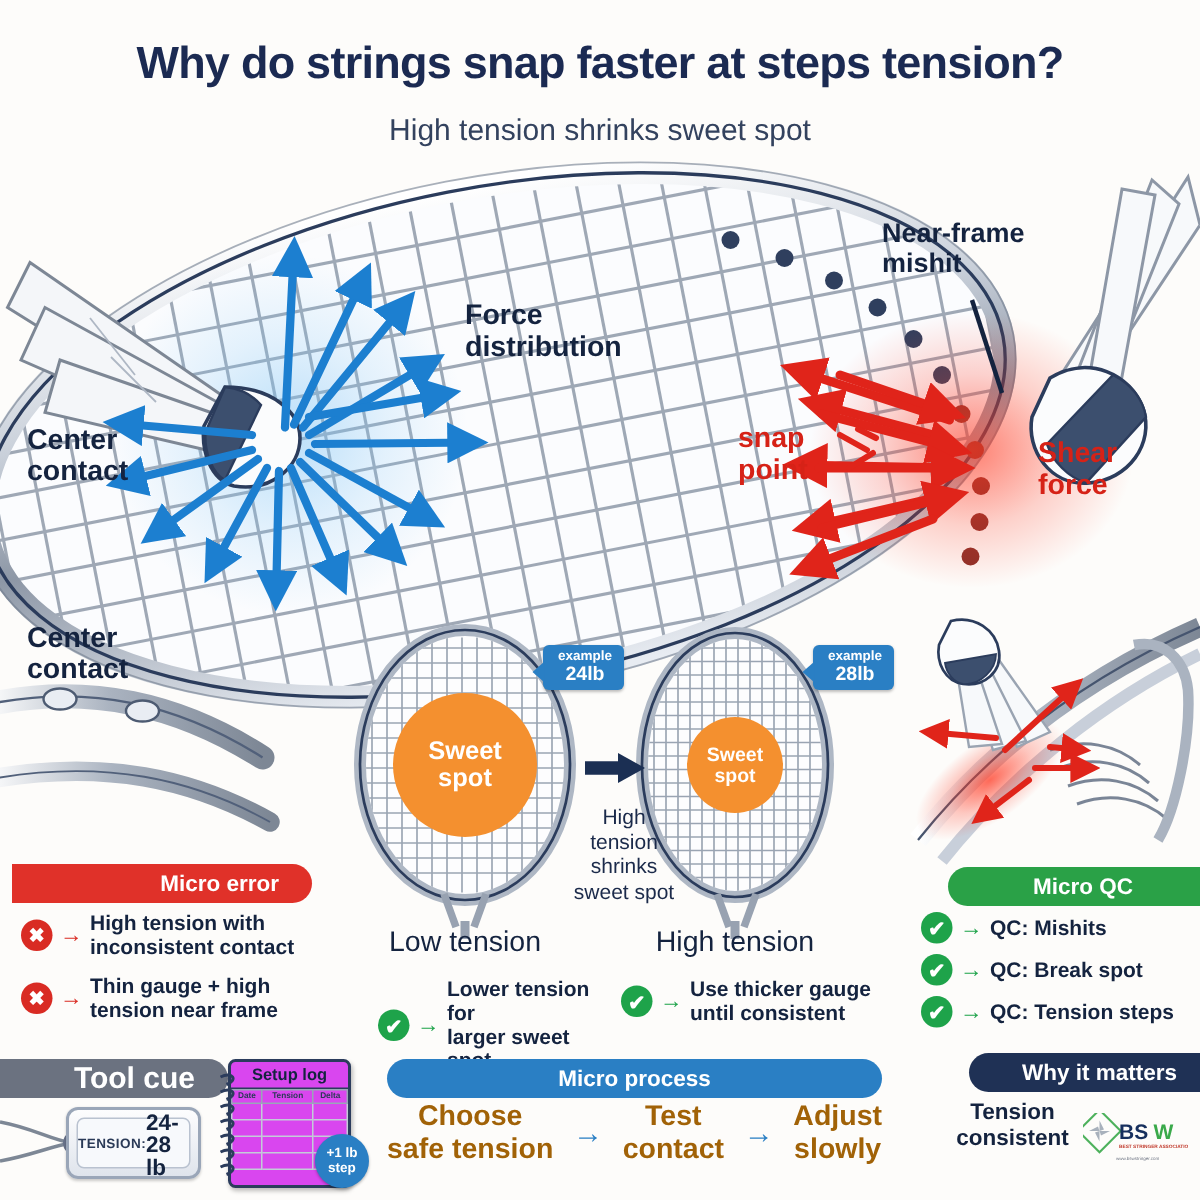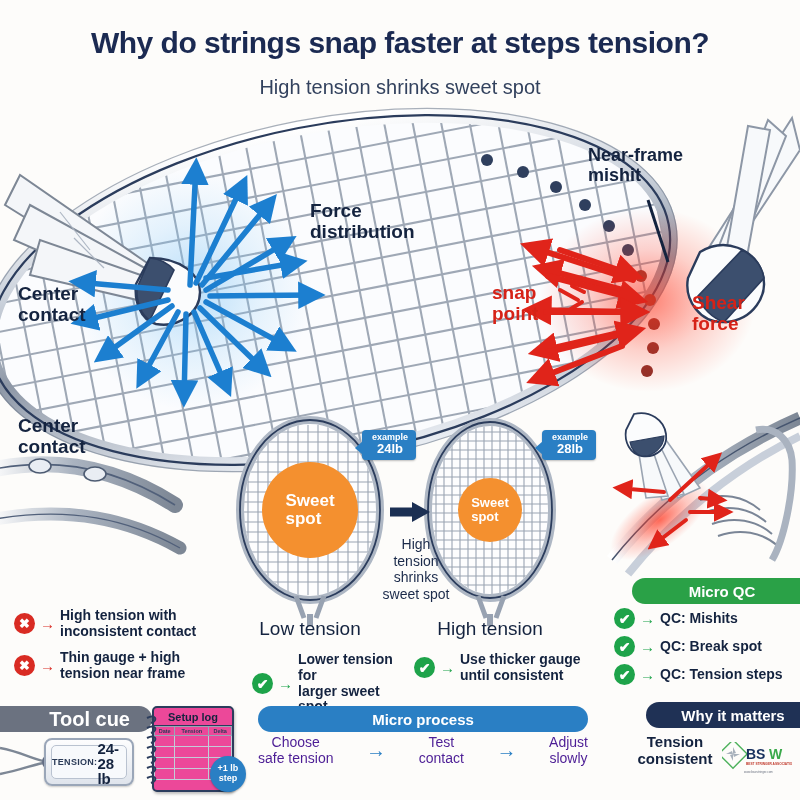--- a/index.html
+++ b/index.html
@@ -42,21 +42,21 @@
   }
   .badge .b1{font-size:9px;display:block;font-weight:bold;}
   .badge .b2{font-size:13px;display:block;font-weight:bold;}
   .badge:before{
     content:"";position:absolute;left:-7px;top:11px;
     border-top:7px solid transparent;border-bottom:7px solid transparent;
     border-right:8px solid #2a7fc4;
   }
   .sweet{
     position:absolute;border-radius:50%;background:#f4902f;
-    color:#fff;font-weight:bold;display:flex;
+    color:#fff;font-weight:bold;text-align:center;display:flex;
     align-items:center;justify-content:center;line-height:1.05;
   }
   .cap{position:absolute;font-size:19px;font-weight:normal;color:#14233f;text-align:center;}
   .shrink-note{
     position:absolute;left:380px;top:536px;width:72px;text-align:center;
     font-size:14px;color:#1b2a4a;line-height:1.18;
   }
 
   
   .pill{
@@ -92,41 +92,41 @@
     position:absolute;inset:5px;border:1px solid #b9c2d0;border-radius:5px;
     background:#f7f9fc;display:flex;flex-direction:row;
     align-items:center;justify-content:center;line-height:1;
   }
   .tag .t1{font-size:9px;font-weight:bold;color:#2a3a57;letter-spacing:.3px;}
   .tag .t2{font-size:15px;font-weight:bold;color:#14233f;margin-top:2px;}
 
   
   .log{
     position:absolute;left:152px;top:706px;width:78px;height:82px;
-    background:#ec4899;border:2px solid #2b3c5c;border-radius:5px;
+    background:#d946ef;border:2px solid #2b3c5c;border-radius:5px;
     box-shadow:1px 2px 3px rgba(0,0,0,.25);
   }
   .log .lt{
     text-align:center;font-size:11px;font-weight:bold;color:#14233f;
     padding-top:3px;border-bottom:1px solid #2b3c5c;padding-bottom:2px;
   }
   .log table{width:100%;border-collapse:collapse;}
   .log th{font-size:5.5px;font-weight:bold;color:#2a3a57;border:1px solid #9aa6b8;padding:1px 0;}
   .log td{height:8px;border:1px solid #c3cbd8;}
   .spiral{position:absolute;left:-9px;top:4px;width:14px;height:74px;}
   .stepbadge{
     position:absolute;left:56px;top:48px;width:36px;height:36px;border-radius:50%;
     background:#2a7fc4;color:#fff;display:flex;flex-direction:column;
     align-items:center;justify-content:center;font-size:9px;font-weight:bold;
     line-height:1.06;box-shadow:0 1px 2px rgba(0,0,0,.3);
   }
 
   
   .flow{position:absolute;left:258px;top:734px;width:330px;display:flex;align-items:center;justify-content:space-between;}
-  .step{font-size:14px;font-weight:normal;text-align:center;color:#4c1d95;line-height:1.15;}
+  .step{font-size:19px;font-weight:bold;text-align:center;color:#a16207;line-height:1.15;}
   .fa{color:#2a7fc4;font-size:20px;font-weight:bold;line-height:1;}
 
   
   .wmtxt{position:absolute;left:620px;top:733px;width:110px;text-align:center;font-size:15px;font-weight:bold;line-height:1.15;color:#14233f;}
   .bsw{position:absolute;left:722px;top:742px;width:70px;height:34px;}
 </style>
 </head>
 <body>
 
 <div id="stage">
@@ -451,20 +451,21 @@
   </div>
   <div class="abs sweet" style="left:458px;top:478px;width:64px;height:64px;font-size:13px;">
     <span>Sweet<br>spot</span>
   </div>
 
   <div class="shrink-note">High<br>tension<br>shrinks<br>sweet spot</div>
 
   <div class="abs cap" style="left:248px;top:618px;width:124px;">Low tension</div>
   <div class="abs cap" style="left:428px;top:618px;width:124px;">High tension</div>
 
+  <div class="pill rightcap" style="left:8px;top:576px;width:178px;background:#e03129;">Micro error</div>
   <div class="row" style="left:14px;top:608px;width:216px;">
     <span class="mark x">✖</span>
     <span class="arw r">→</span>
     <span class="rtxt">High tension with<br>inconsistent contact</span>
   </div>
   <div class="row" style="left:14px;top:650px;width:216px;">
     <span class="mark x">✖</span>
     <span class="arw r">→</span>
     <span class="rtxt">Thin gauge + high<br>tension near frame</span>
   </div>

